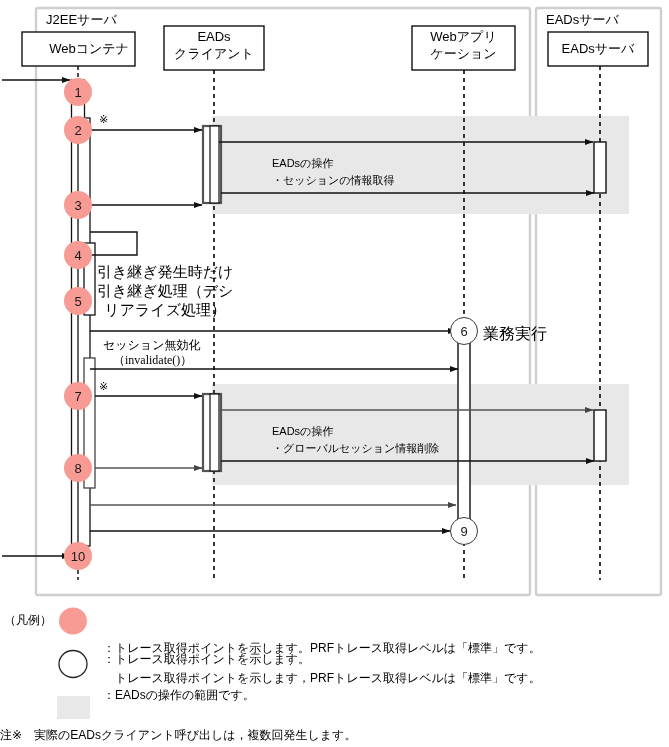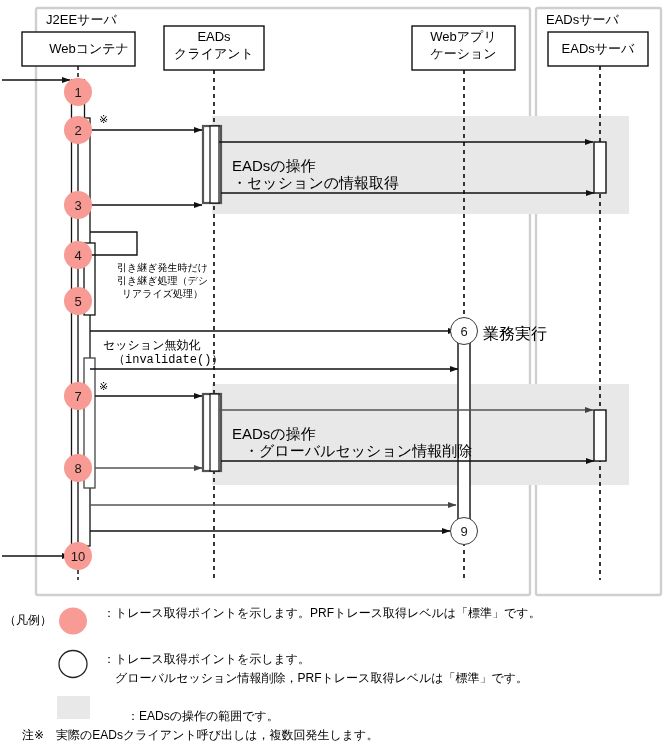--- a/index.html
+++ b/index.html
@@ -13,26 +13,26 @@
     font-family: "Liberation Sans", "DejaVu Sans", sans-serif;
     color: #000;
     overflow: hidden;
   }
   #diagram-root { position: absolute; inset: 0; }
   svg.layer { position: absolute; left: 0; top: 0; width: 669px; height: 747px; }
 
   .txt { position: absolute; white-space: pre; line-height: 1.28; text-align: center; }
   .hdr-group-label { font-size: 13px; }
   .obj-label { font-size: 13px; text-align: center; }
-  .note-label { font-size: 10px; margin-left: 20px; }
+  .note-label { font-size: 15px; }
   .msg-label { font-size: 12px; }
-  .band-label { font-size: 15px; }
+  .band-label { font-size: 11px; margin-left: 40px; }
   .legend-label { font-size: 12px; }
   .mark { font-size: 11px; }
-  .mono { font-family: Liberation Mono, monospace; }
+  .mono { font-family: Liberation Serif, serif; }
 
   .step-circle {
     position: absolute;
     width: 28px; height: 28px;
     border-radius: 50%;
     display: flex; align-items: center; justify-content: center;
     font-size: 13px;
     color: #1a1a1a;
   }
   .step-pink { background: #f79b94; }
@@ -218,21 +218,21 @@
   <div class="txt obj-label" style="left:412px; top:29px; width:103px;">Webアプリ
 ケーション</div>
   <div class="txt obj-label" style="left:548px; top:41px; width:100px;">EADsサーバ</div>
 
   <div class="txt mark" style="left:99px; top:112px;">※</div>
   <div class="txt mark" style="left:99px; top:379px;">※</div>
 
   <div class="txt band-label" style="left:232px; top:156px;">EADsの操作</div>
   <div class="txt band-label" style="left:232px; top:173px;">・セッションの情報取得</div>
   <div class="txt band-label" style="left:232px; top:424px;">EADsの操作</div>
-  <div class="txt band-label" style="left:244px; top:441px;">・グローバルセッション情報削除</div>
+  <div class="txt band-label" style="left:232px; top:441px;">・グローバルセッション情報削除</div>
 
   <div class="txt note-label" style="left:97px; top:262px;">引き継ぎ発生時だけ
 引き継ぎ処理（デシ
 リアライズ処理）</div>
 
   <div class="txt msg-label" style="left:103px; top:338px;">セッション無効化</div>
   <div class="txt msg-label mono" style="left:113px; top:353px;">（invalidate()）</div>
 
   <div class="txt msg-label" style="left:483px; top:324px; font-size:16px;">業務実行</div>
 
@@ -242,22 +242,22 @@
   <div class="step-circle step-pink" style="left:64px;  top:241px;">4</div>
   <div class="step-circle step-pink" style="left:64px;  top:287px;">5</div>
   <div class="step-circle step-open" style="left:450px; top:317px;">6</div>
   <div class="step-circle step-pink" style="left:64px;  top:382px;">7</div>
   <div class="step-circle step-pink" style="left:64px;  top:454px;">8</div>
   <div class="step-circle step-open" style="left:450px; top:517px;">9</div>
   <div class="step-circle step-pink" style="left:64px;  top:542px;">10</div>
 
   <div class="txt legend-label" style="left:4px; top:613px;">（凡例）</div>
 
-  <div class="txt legend-label" style="left:103px; top:606px;">：トレース取得ポイントを示します。PRFトレース取得レベルは「標準」です。</div>
+  <div class="txt legend-label" style="left:103px; top:641px;">：トレース取得ポイントを示します。PRFトレース取得レベルは「標準」です。</div>
 
   <div class="txt legend-label" style="left:103px; top:652px;">：トレース取得ポイントを示します。</div>
-  <div class="txt legend-label" style="left:103px; top:671px;">　グローバルセッション情報削除，PRFトレース取得レベルは「標準」です。</div>
-
-  <div class="txt legend-label" style="left:103px; top:709px;margin-left:24px;">：EADsの操作の範囲です。</div>
-
-  <div class="txt legend-label" style="left:22px; top:728px;">注※　実際のEADsクライアント呼び出しは，複数回発生します。</div>
+  <div class="txt legend-label" style="left:103px; top:671px;">　トレース取得ポイントを示します，PRFトレース取得レベルは「標準」です。</div>
+
+  <div class="txt legend-label" style="left:103px; top:688px;">：EADsの操作の範囲です。</div>
+
+  <div class="txt legend-label" style="left:0; top:728px;">注※　実際のEADsクライアント呼び出しは，複数回発生します。</div>
 
 </div>
 
 </body></html>

